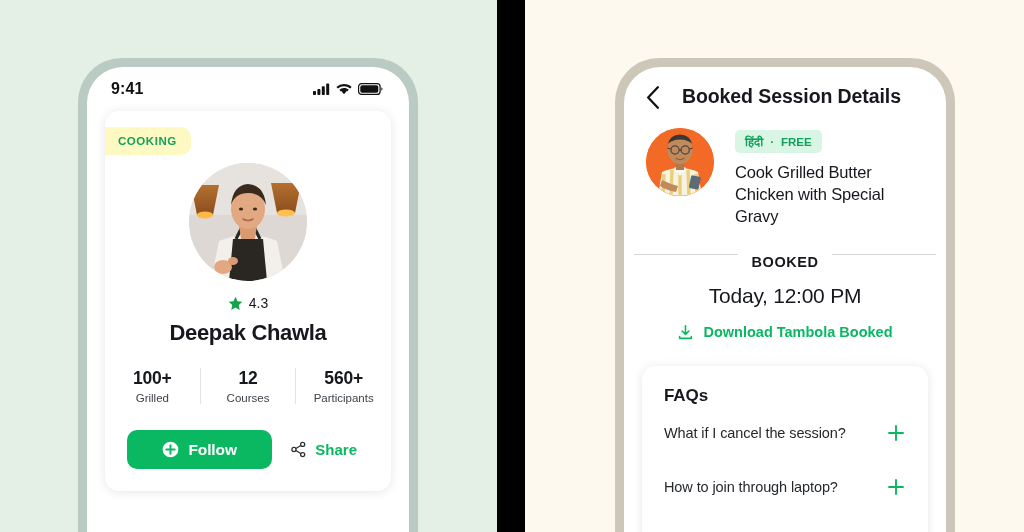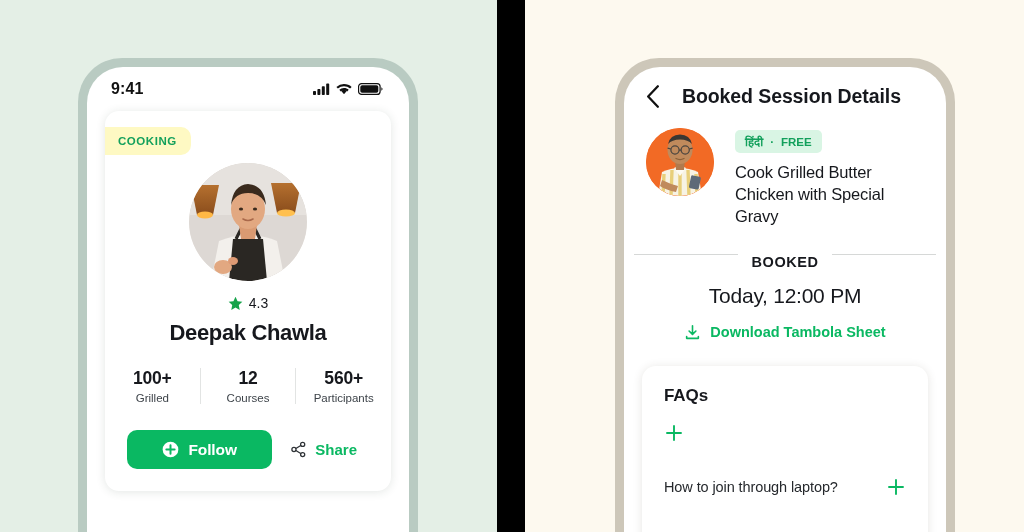--- a/index.html
+++ b/index.html
@@ -85,21 +85,21 @@
   }
   .status-icons {
     display: flex;
     align-items: center;
     gap: 6px;
   }
 
   
   .navbar {
     display: flex;
-    align-items: center;
+    align-items: flex-end;
     gap: 16px;
     padding: 6px 24px 14px 24px;
   }
   .nav-back {
     width: 18px;
     height: 22px;
     display: flex;
     align-items: center;
     cursor: pointer;
   }
@@ -527,27 +527,28 @@
         <span class="rule"></span>
       </div>
 
       <div class="session-time">Today, 12:00 PM</div>
 
       <div class="download-link">
         <svg width="17" height="17" viewBox="0 0 18 18">
           <path d="M9 1.8 V10.6 M5.4 7.4 L9 11 L12.6 7.4" fill="none" stroke="#0ab862" stroke-width="1.7" stroke-linecap="round" stroke-linejoin="round"></path>
           <path d="M2.8 13.3 V15.2 H15.2 V13.3" fill="none" stroke="#0ab862" stroke-width="1.7" stroke-linecap="round" stroke-linejoin="round"></path>
         </svg>
-        <span>Download Tambola Sheet</span>
+        <span>Download Tambola Booked</span>
       </div>
 
       <div class="faq-card">
         <div class="faq-title">FAQs</div>
 
         <div class="faq-item">
+          <span class="faq-q">What if I cancel the session?</span>
           <span class="faq-plus">
             <svg width="20" height="20" viewBox="0 0 20 20">
               <path d="M10 3 V17 M3 10 H17" stroke="#0ab862" stroke-width="1.9" stroke-linecap="round"></path>
             </svg>
           </span>
         </div>
 
         <div class="faq-item">
           <span class="faq-q">How to join through laptop?</span>
           <span class="faq-plus">

